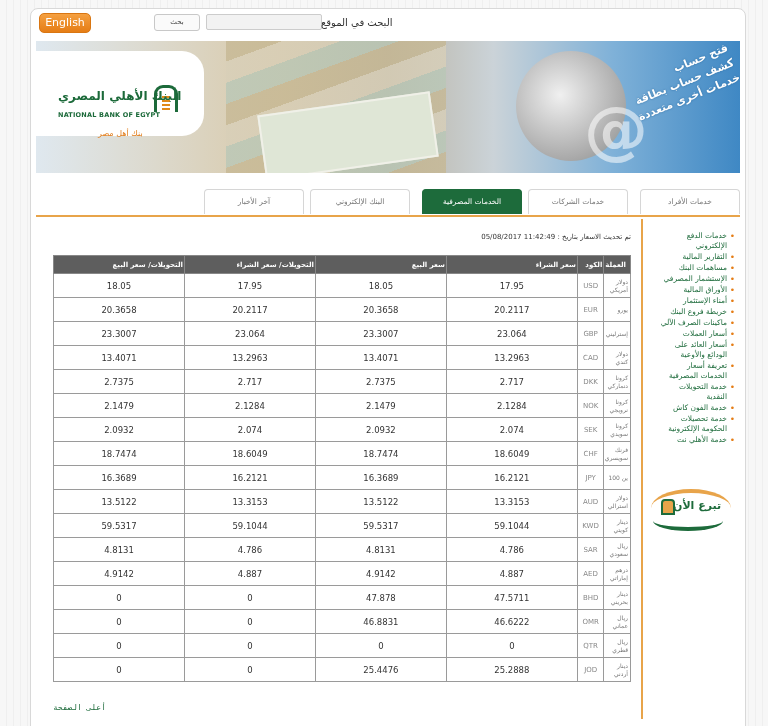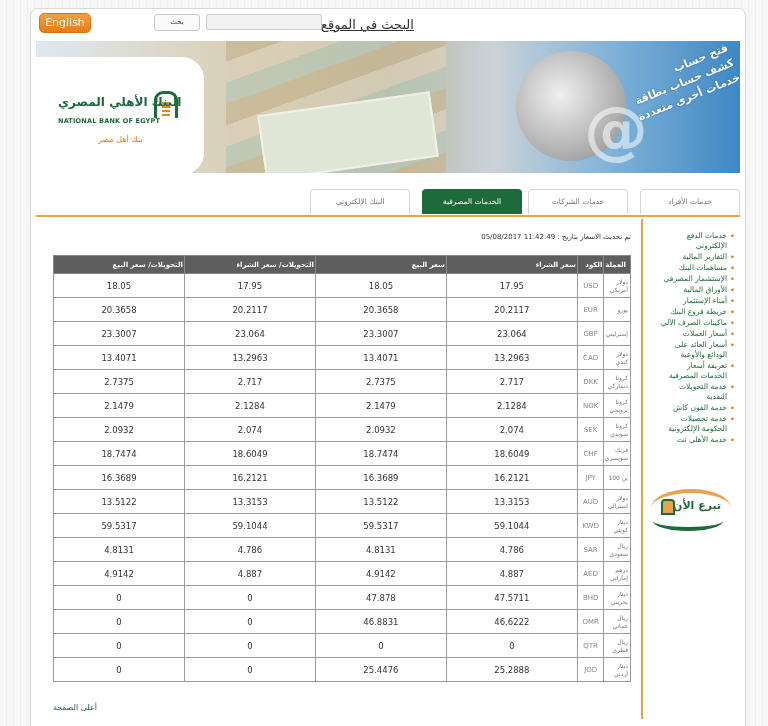--- a/index.html
+++ b/index.html
@@ -3,25 +3,25 @@
 <meta charset="utf-8">
 <style>
   html,body{margin:0;padding:0;}
   body{width:768px;height:726px;background:#f4f4f4;font-family:"DejaVu Sans",sans-serif;position:relative;overflow:hidden;}
   .bgpat{position:absolute;inset:0;background:repeating-linear-gradient(90deg,#f7f7f7 0 6px,#efefef 6px 7px);}
   .page{position:absolute;left:30px;top:8px;width:714px;height:718px;background:#fff;border:1px solid #d8d8d8;border-radius:8px 8px 0 0;}
   .topbar{position:absolute;left:0;top:0;width:714px;height:32px;}
   .eng-btn{position:absolute;left:8px;top:4px;width:50px;height:18px;background:linear-gradient(#f5a040,#e57d16);color:#fff;font-size:11px;line-height:18px;text-align:center;border-radius:5px;border:1px solid #d97612;}
   .search-btn{position:absolute;left:123px;top:5px;width:44px;height:15px;border:1px solid #c8c8c8;border-radius:3px;background:#fafafa;font-size:7px;line-height:15px;text-align:center;color:#444;}
   .search-input{position:absolute;left:175px;top:5px;width:110px;height:14px;border:1px solid #ccc;border-radius:2px;background:#f2f2f2;font-size:7px;padding:0 2px;}
-  .search-label{position:absolute;left:290px;top:8px;font-size:13px;color:#333;direction:rtl;text-decoration:underline;}
+  .search-label{position:absolute;left:290px;top:8px;font-size:10px;color:#333;direction:rtl;}
   .topnav{position:absolute;left:355px;top:4px;width:352px;direction:rtl;font-size:7.5px;color:#555;line-height:11px;}
   .topnav span.sep{color:#999;margin:0 3px;}
   .banner{position:absolute;left:5px;top:32px;width:704px;height:132px;overflow:hidden;background:linear-gradient(90deg,#dfe8ef 0%,#d9c9a8 35%,#b9b2a2 50%,#cbd3d8 65%,#7fb1d8 82%,#3f88c4 100%);}
-  .logo-box{position:absolute;left:0;top:16px;width:168px;height:118px;background:#fff;border-radius:0 22px 22px 0;}
+  .logo-box{position:absolute;left:0;top:10px;width:168px;height:85px;background:#fff;border-radius:0 22px 22px 0;}
   .logo-ar{position:absolute;left:22px;top:38px;font-size:12px;color:#1c6a3a;font-weight:bold;direction:rtl;}
   .logo-emblem{position:absolute;left:118px;top:34px;width:18px;height:24px;border:3px solid #1c6a3a;border-bottom:none;border-radius:9px 9px 0 0;}
   .logo-emblem i{position:absolute;left:5px;top:6px;width:8px;height:16px;background:repeating-linear-gradient(0deg,#e08a1a 0 2px,transparent 2px 4px);}
   .logo-en{position:absolute;left:22px;top:60px;font-size:6.5px;font-weight:bold;color:#1c6a3a;letter-spacing:0.2px;}
   .logo-tag{position:absolute;left:62px;top:78px;font-size:8px;color:#e07b18;direction:rtl;}
   .money{position:absolute;left:190px;top:0;width:220px;height:132px;background:repeating-linear-gradient(-20deg,#c6b894 0 20px,#b9c7b6 20px 40px,#d8cfb8 40px 60px);opacity:0.8;}
   .bill{position:absolute;left:225px;top:62px;width:170px;height:62px;background:#dfe6d6;border:2px solid #f0f0e8;transform:rotate(-8deg);}
   .globe{position:absolute;left:480px;top:10px;width:110px;height:110px;border-radius:50%;background:radial-gradient(circle at 40% 40%,#f0f0f0,#a8a8a8 70%,#7a8a88);}
   .at-sign{position:absolute;left:548px;top:52px;font-size:64px;color:rgba(255,255,255,0.55);font-weight:bold;}
   .banner-text{position:absolute;left:582px;top:20px;width:120px;direction:rtl;color:#fff;font-size:11px;font-weight:bold;line-height:16px;transform:rotate(-22deg);text-shadow:0 0 2px #2a6aa0;}
@@ -37,21 +37,21 @@
   .promo .arc2{position:absolute;left:2px;top:32px;width:70px;height:16px;border-bottom:4px solid #1d6b3b;border-radius:0 0 50% 50%;}
   .promo .ptxt{position:absolute;left:22px;top:20px;font-size:11px;color:#1d6b3b;font-weight:bold;direction:rtl;}
   .promo .pico{position:absolute;left:10px;top:20px;width:10px;height:12px;border:2px solid #1d6b3b;border-radius:4px 4px 0 0;background:#e8a44a;}
   .update-line{position:absolute;left:200px;top:224px;width:400px;text-align:right;direction:rtl;font-size:7px;color:#333;}
   .rates{position:absolute;left:22px;top:246px;width:578px;border-collapse:collapse;direction:rtl;table-layout:fixed;}
   .rates th{background:#5e5e5e;color:#fff;font-size:7px;font-weight:bold;height:15px;border:1px solid #888;text-align:right;}
   .rates th.cur{text-align:center;padding-right:4px;}
   .rates td{height:23px;border:1px solid #9a9a9a;font-size:8.5px;color:#333;text-align:center;padding:0;}
   .rates td.name{font-size:6px;color:#777;text-align:right;padding-right:2px;line-height:8px;}
   .rates td.code{font-size:7px;color:#888;}
-  .toplink{position:absolute;left:22px;top:694px;font-size:8px;color:#1d6b3b;direction:rtl;}
+  .toplink{position:absolute;left:22px;top:694px;font-size:8px;color:#1d6b3b;direction:rtl;font-family:Liberation Mono, monospace;}
 </style>
 </head>
 <body>
 
 <div class="bgpat"></div>
 
 <div class="page">
 
   <div class="topbar">
     <div class="eng-btn">English</div>
@@ -78,20 +78,21 @@
       <div class="logo-en">NATIONAL BANK OF EGYPT</div>
       <div class="logo-tag">بنك أهل مصر</div>
     </div>
   </div>
 
   <div class="tabs">
     <div class="tab" style="left:604px;width:98px;">خدمات الأفراد</div>
     <div class="tab" style="left:492px;width:98px;">خدمات الشركات</div>
     <div class="tab" style="left:274px;width:98px;">البنك الإلكتروني</div>
     <div class="tab active" style="left:386px;width:98px;">الخدمات المصرفية</div>
+    <div class="tab" style="left:168px;width:98px;">آخر الأخبار</div>
   </div>
 
   <div class="rightcol">
     <ul class="sidemenu">
       <li>خدمات الدفع الإلكتروني</li>
       <li>التقارير المالية</li>
       <li>مساهمات البنك</li>
       <li>الإستشمار المصرفي</li>
       <li>الأوراق المالية</li>
       <li>أمناء الإستثمار</li>

